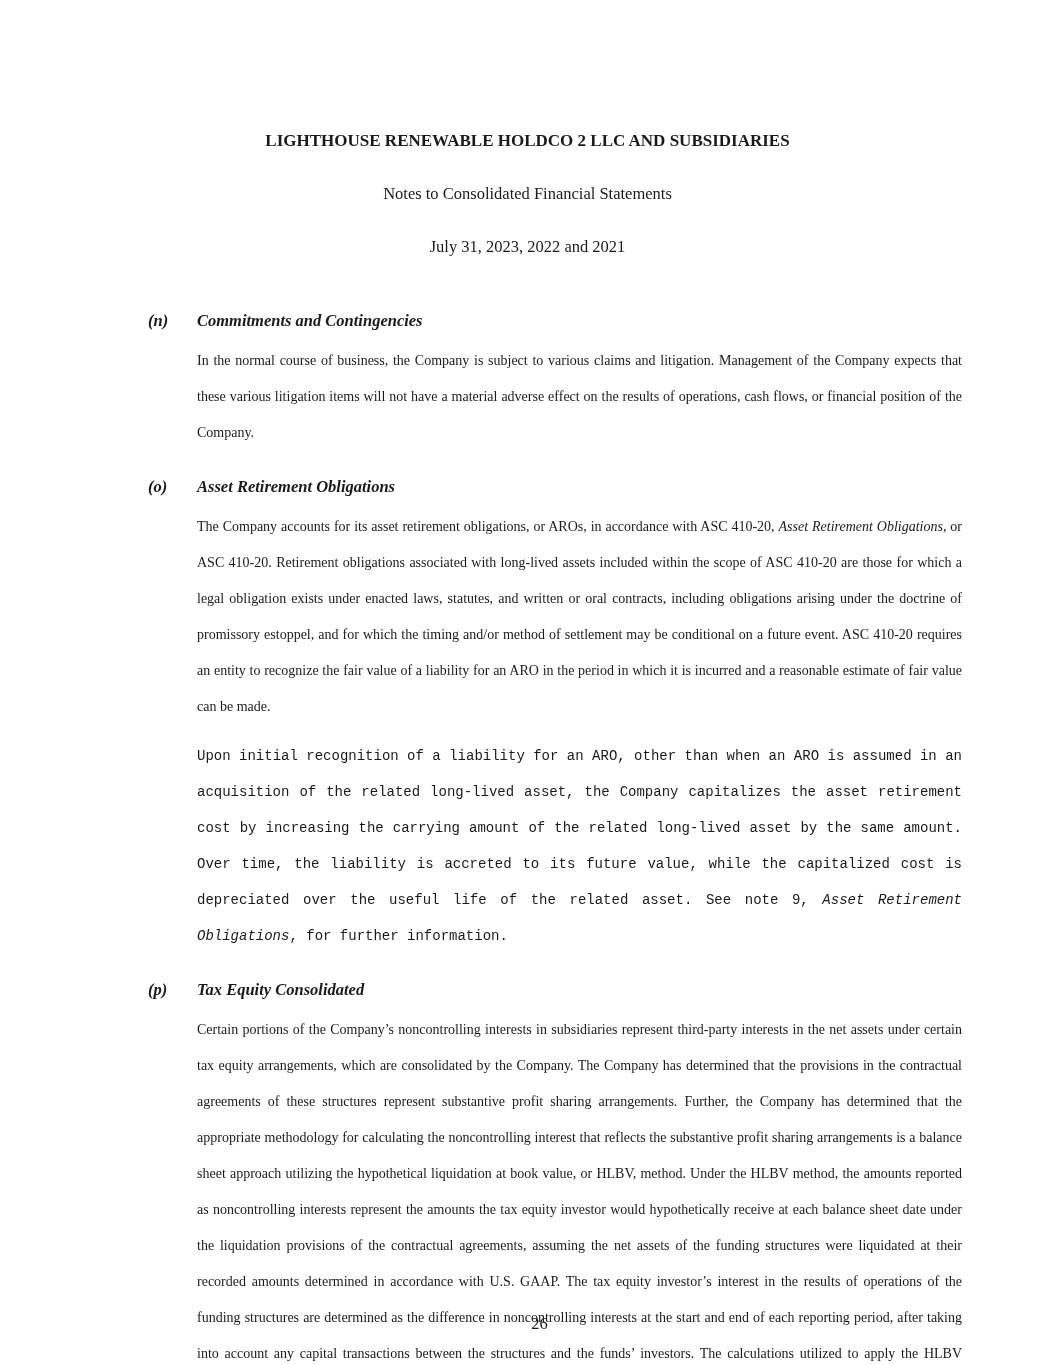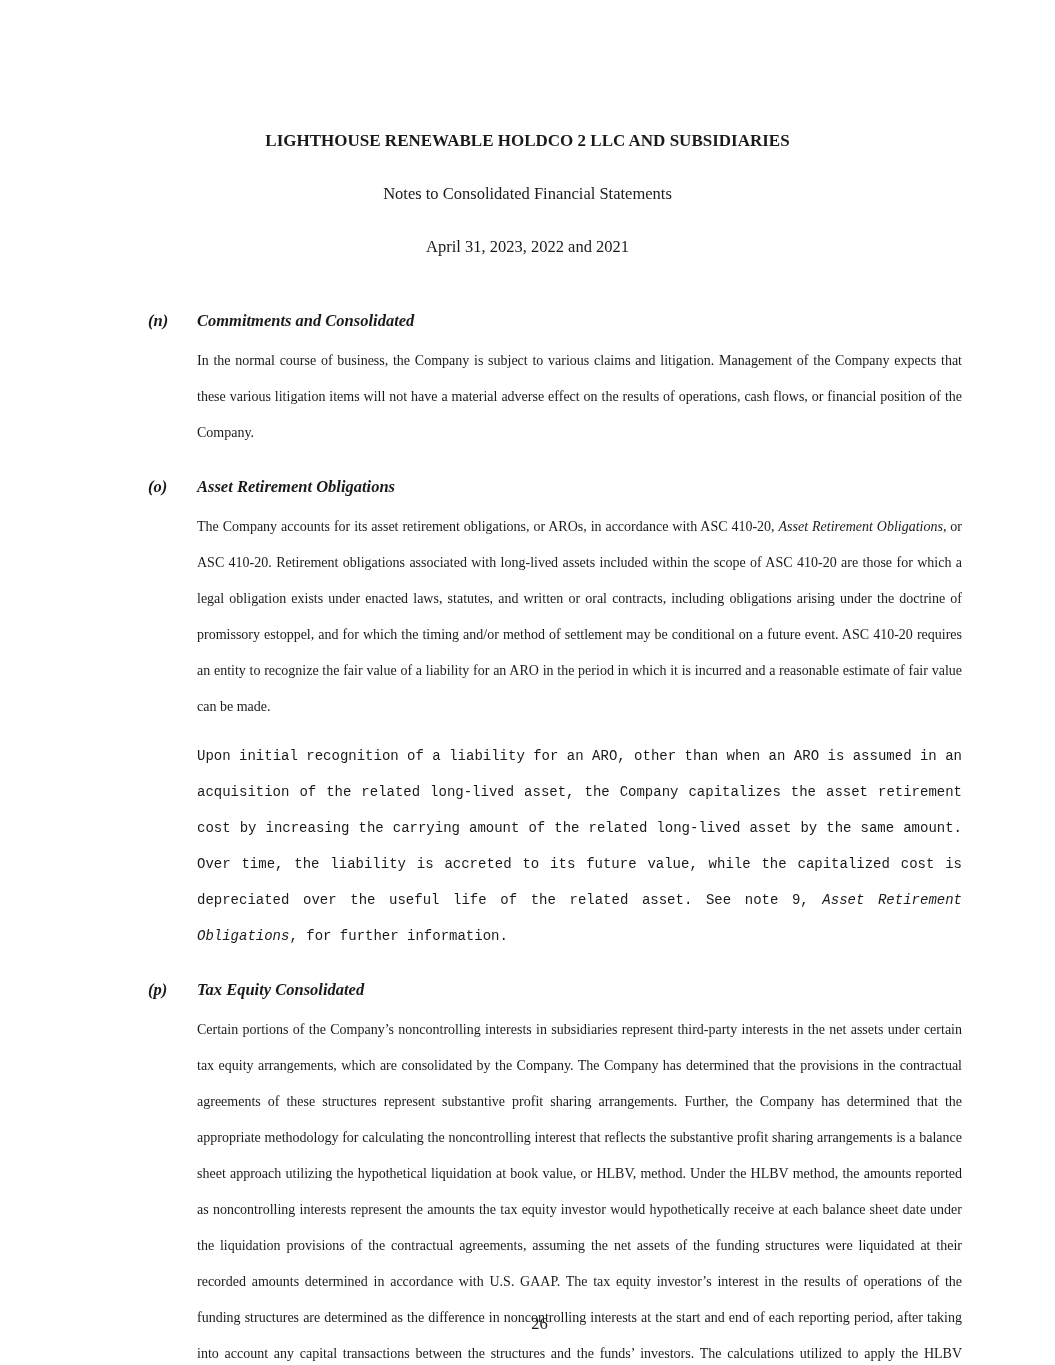--- a/index.html
+++ b/index.html
@@ -72,27 +72,27 @@
   }
 </style>
 </head>
 <body>
 
 <div class="page">
 
   <header class="doc-header">
     <div class="doc-title">LIGHTHOUSE RENEWABLE HOLDCO 2 LLC AND SUBSIDIARIES</div>
     <div class="doc-sub">Notes to Consolidated Financial Statements</div>
-    <div class="doc-sub">April 31, 2023, 2022 and 2021</div>
+    <div class="doc-sub">July 31, 2023, 2022 and 2021</div>
   </header>
 
   <section class="note-section first">
     <div class="sec-head">
       <span class="sec-label">(n)</span>
-      <span class="sec-title">Commitments and Consolidated</span>
+      <span class="sec-title">Commitments and Contingencies</span>
     </div>
     <p class="body-para"><span>In the normal course of business, the Company is subject to various claims and litigation. Management of the Company expects that these various litigation items will not have a material adverse effect on the results of operations, cash flows, or financial position of the Company.</span></p>
   </section>
 
   <section class="note-section">
     <div class="sec-head">
       <span class="sec-label">(o)</span>
       <span class="sec-title">Asset Retirement Obligations</span>
     </div>
     <p class="body-para"><span>The Company accounts for its asset retirement obligations, or AROs, in accordance with ASC 410-20, </span><span class="it">Asset Retirement Obligations</span><span>, or ASC 410-20. Retirement obligations associated with long-lived assets included within the scope of ASC 410-20 are those for which a legal obligation exists under enacted laws, statutes, and written or oral contracts, including obligations arising under the doctrine of promissory estoppel, and for which the timing and/or method of settlement may be conditional on a future event. ASC 410-20 requires an entity to recognize the fair value of a liability for an ARO in the period in which it is incurred and a reasonable estimate of fair value can be made.</span></p>

